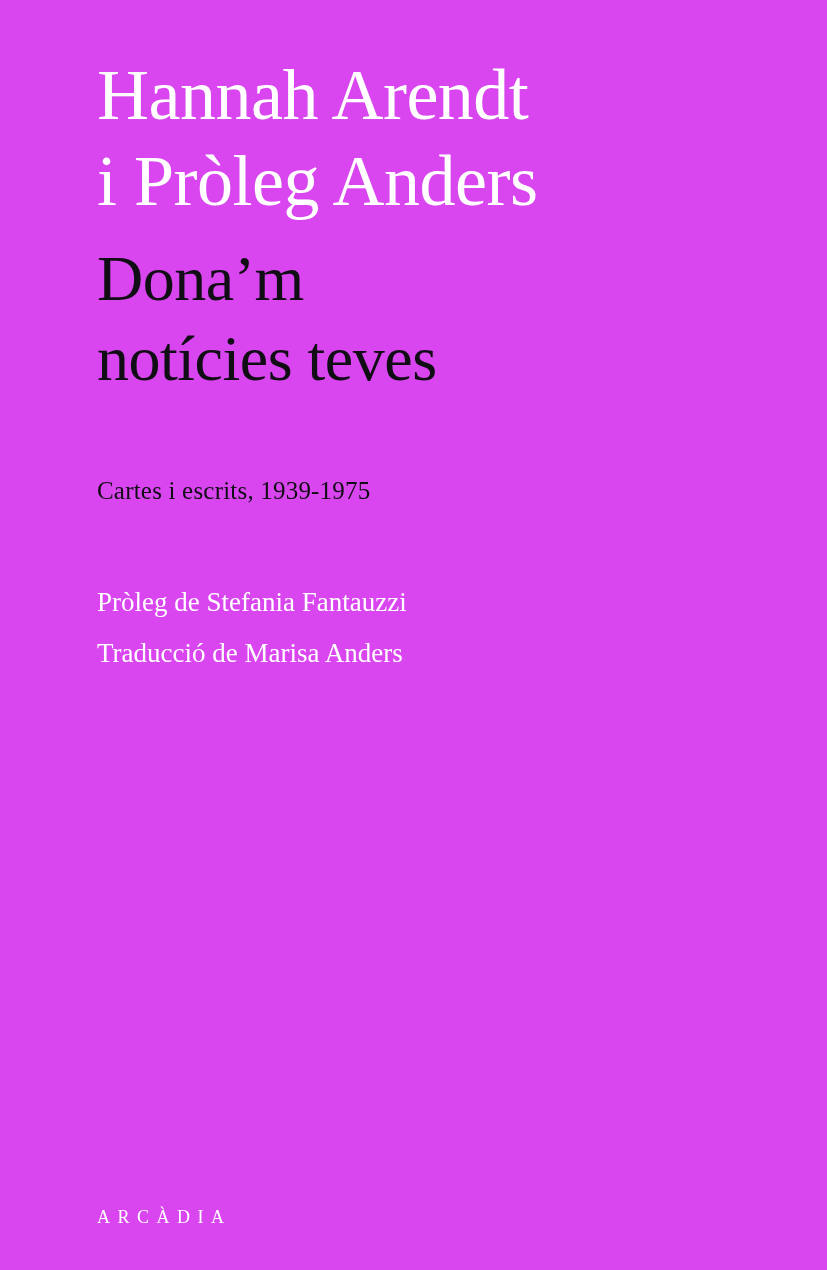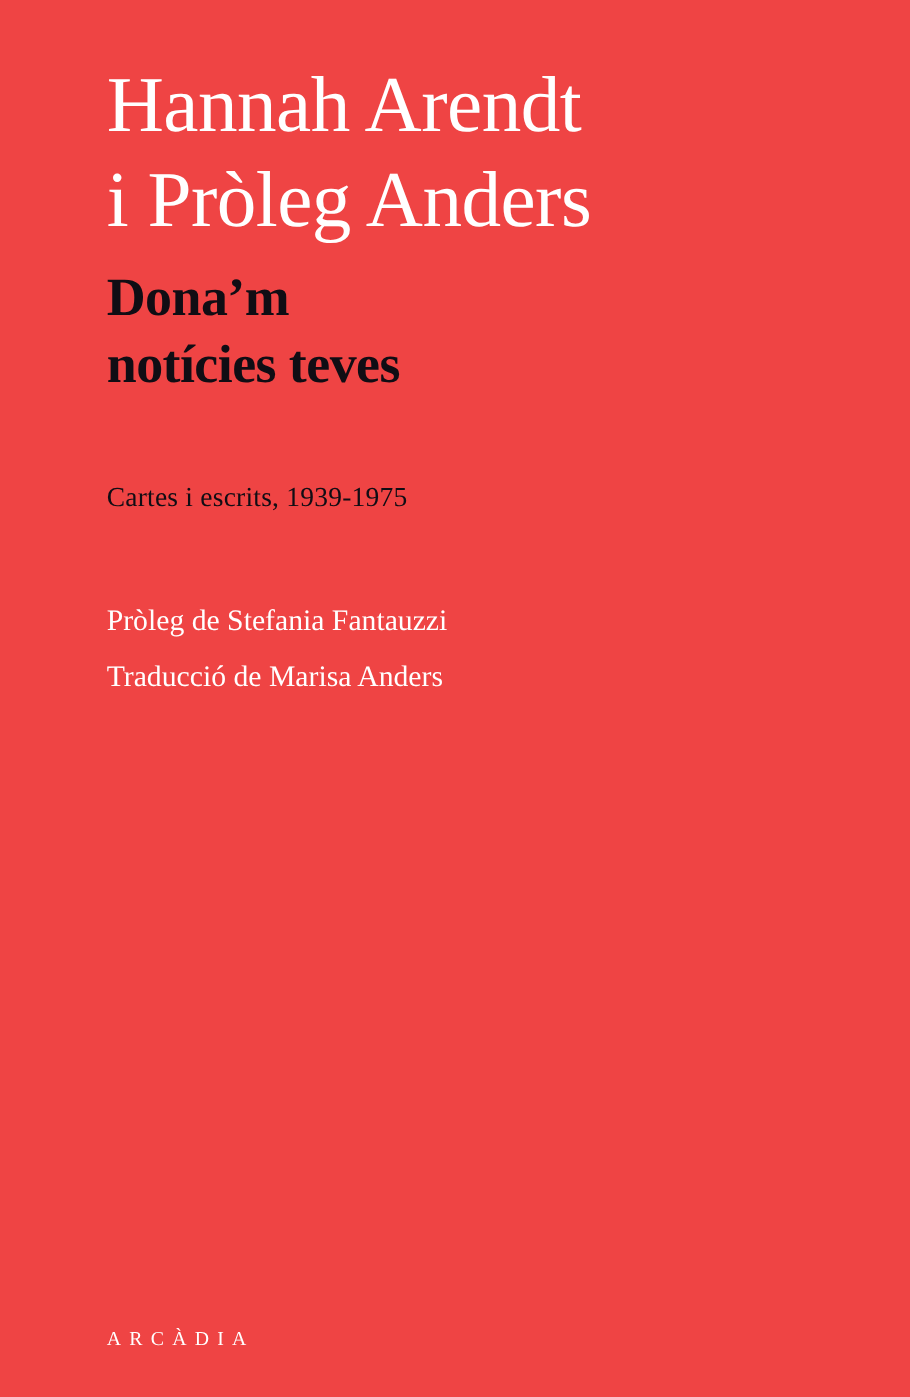--- a/index.html
+++ b/index.html
@@ -9,21 +9,21 @@
   body {
     width: 827px;
     height: 1270px;
     overflow: hidden;
     font-family: "Liberation Serif", serif;
   }
   .cover {
     position: relative;
     width: 827px;
     height: 1270px;
-    background: #ef4444;
+    background: #d946ef;
     box-sizing: border-box;
   }
   .text-block {
     position: absolute;
     left: 97px;
     top: 52px;
     width: 690px;
   }
   .authors {
     font-family: "Liberation Serif", serif;
@@ -34,25 +34,25 @@
     margin: 0 0 8px 0;
     font-weight: normal;
   }
   .authors .line {
     display: block;
     white-space: nowrap;
   }
   .title {
     font-family: "Liberation Serif", serif;
     color: #100d14;
-    font-size: 49px;
+    font-size: 64px;
     line-height: 1.25;
     letter-spacing: -0.5px;
     margin: 14px 0 0 0;
-    font-weight: bold;
+    font-weight: normal;
   }
   .title .line {
     display: block;
     white-space: nowrap;
   }
   .subtitle {
     font-family: "Liberation Serif", serif;
     color: #100d14;
     font-size: 25px;
     margin: 78px 0 0 0;

